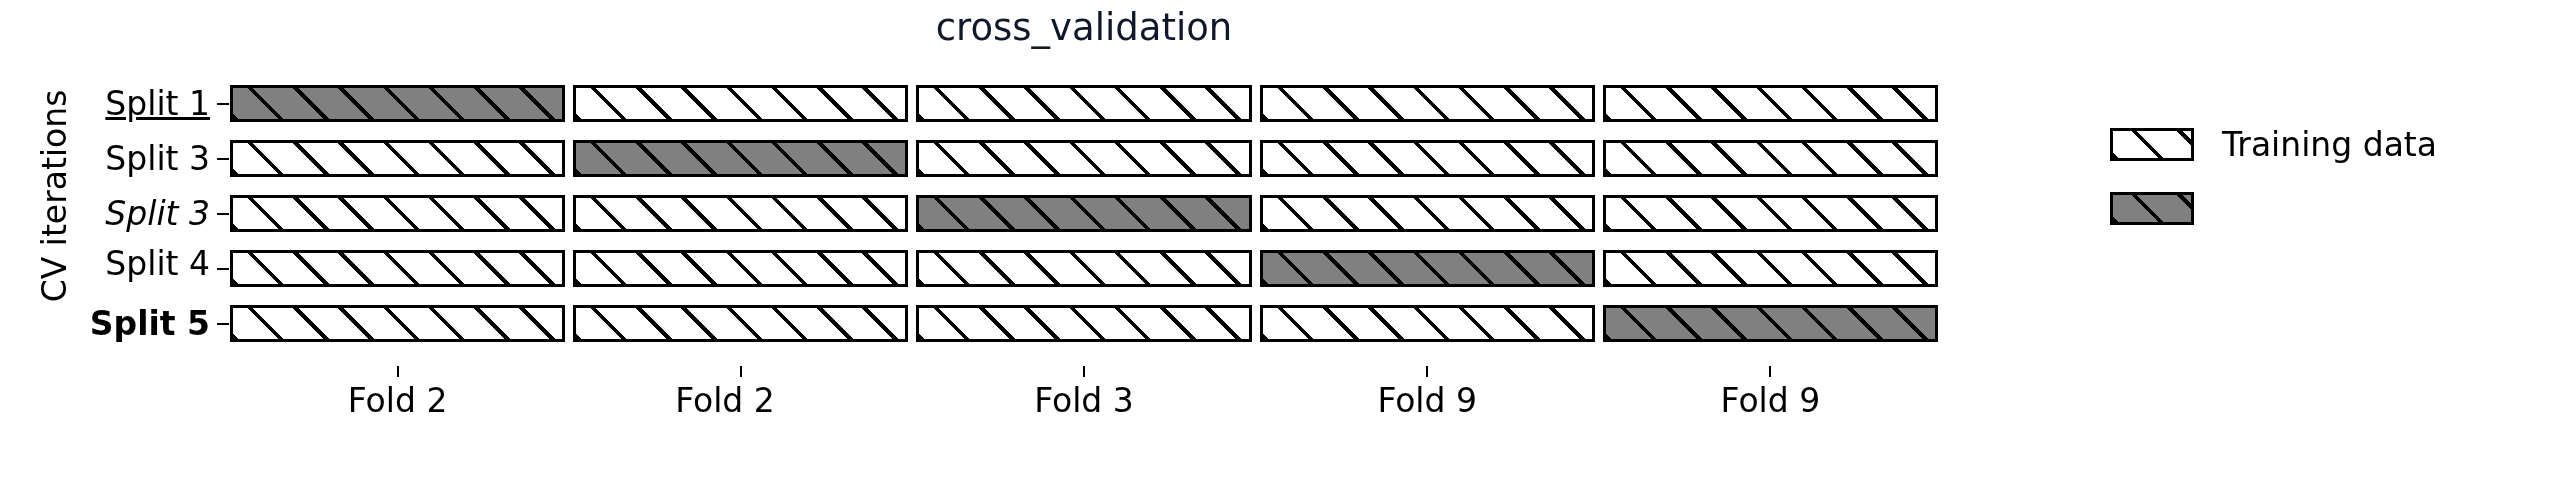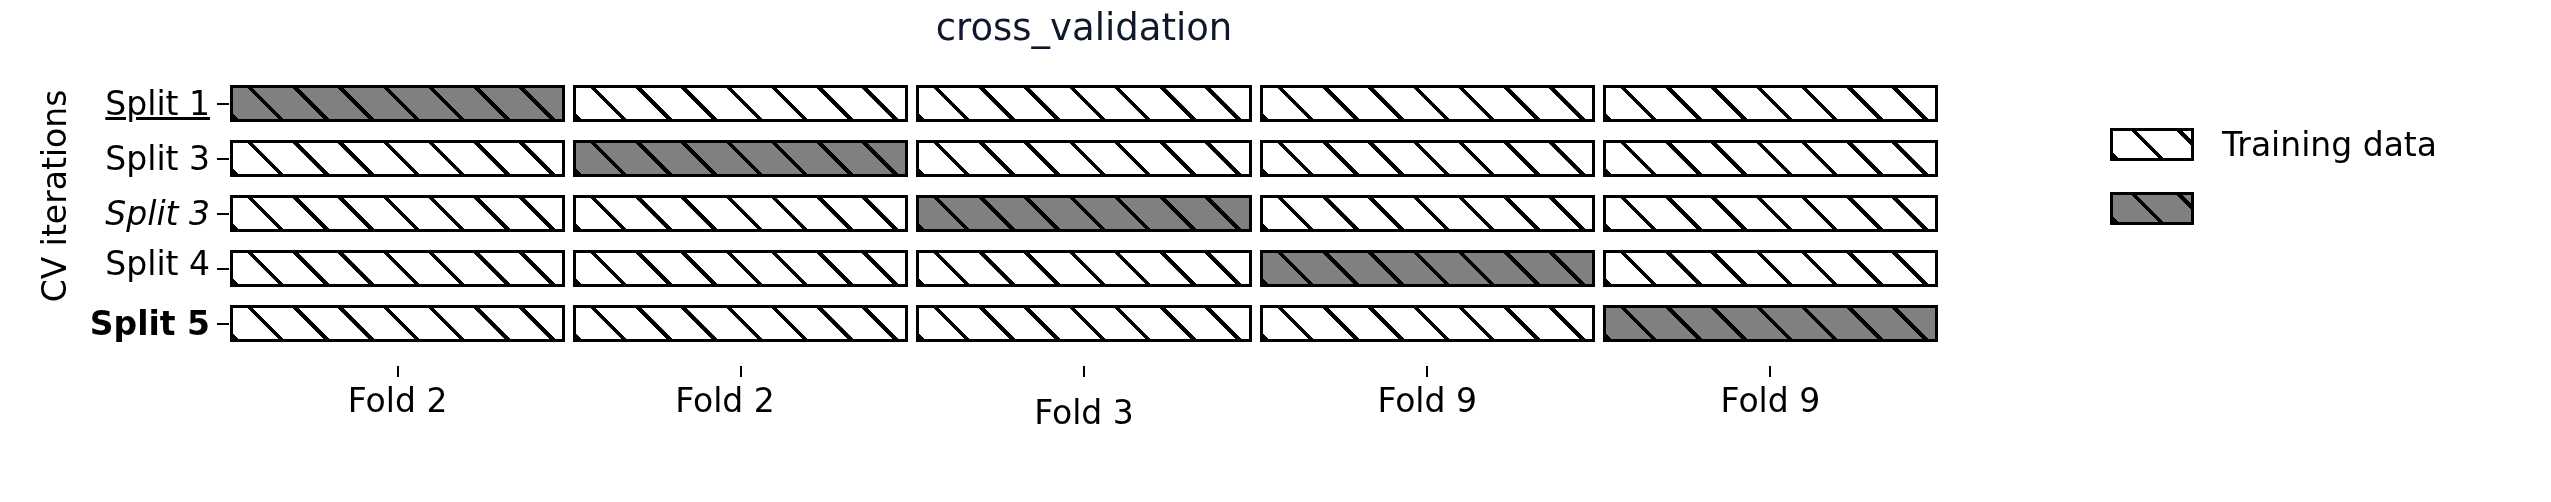--- a/index.html
+++ b/index.html
@@ -224,21 +224,21 @@
         <div class="fold-cell hatch-test" style="left: 1372.8px; width: 335.2px;"></div>
       </div>
     </div>
 
   <div id="x-ticks">
       <div class="x-tick-mark" style="left: 396.6px;"></div>
       <div class="x-tick-label" style="left: 247.6px;">Fold 2</div>
       <div class="x-tick-mark" style="left: 739.8px;"></div>
       <div class="x-tick-label" style="left: 575px;">Fold 2</div>
       <div class="x-tick-mark" style="left: 1083px;"></div>
-      <div class="x-tick-label" style="left: 934px; margin-top: 12px;">Fold 3</div>
+      <div class="x-tick-label" style="left: 934px;">Fold 3</div>
       <div class="x-tick-mark" style="left: 1426.2px;"></div>
       <div class="x-tick-label" style="left: 1277.2px;">Fold 9</div>
       <div class="x-tick-mark" style="left: 1769.4px;"></div>
       <div class="x-tick-label" style="left: 1620.4px;">Fold 9</div>
     </div>
 
 
   <div id="legend">
       <div class="legend-row">
         <div class="legend-swatch hatch-train"></div>

